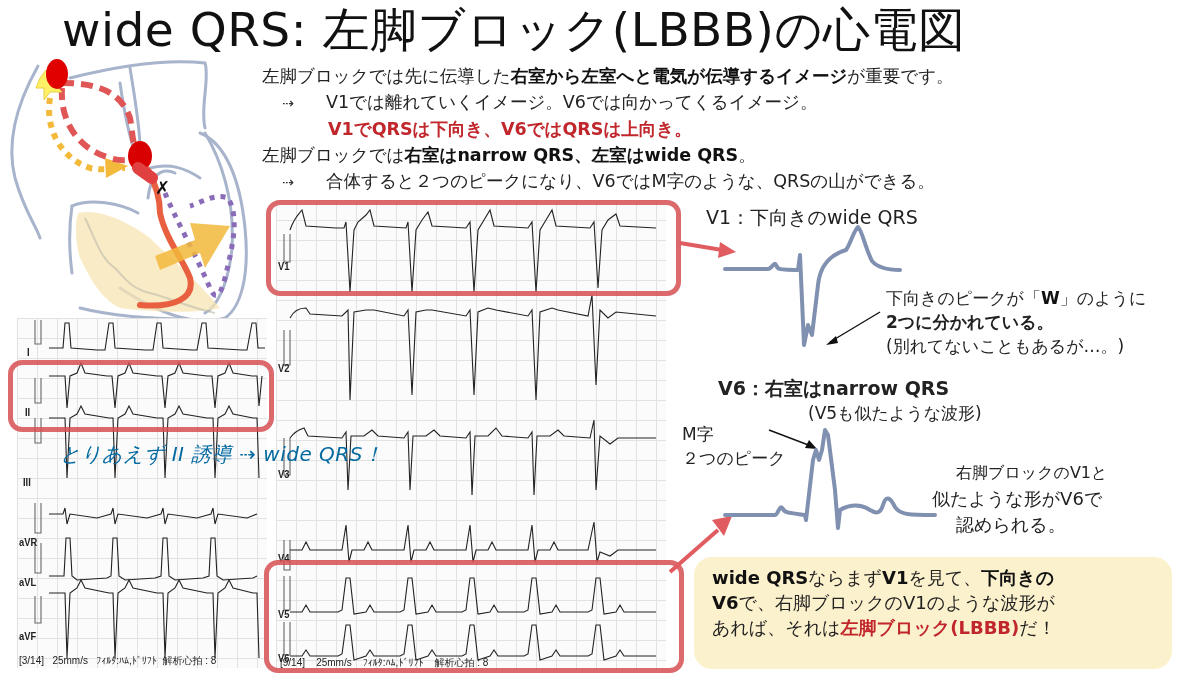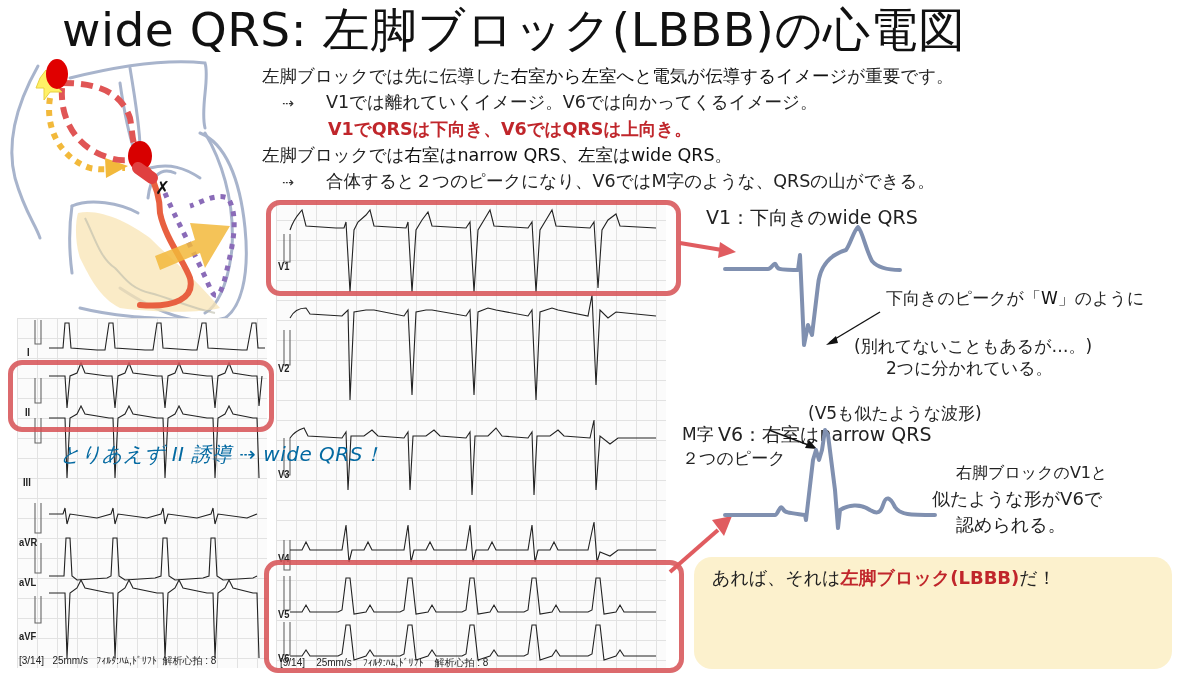--- a/index.html
+++ b/index.html
@@ -3,21 +3,21 @@
 <meta charset="utf-8">
 <style>
   html, body { margin:0; padding:0; }
   body { width:1200px; height:675px; position:relative; overflow:hidden; background:#ffffff;
          font-family: "DejaVu Sans", "Liberation Sans", sans-serif; color:#111; }
   .abs { position:absolute; }
   .title { left:14px; top:2px; font-size:47px; font-weight:300; letter-spacing:0.5px; white-space:nowrap; color:#111;
            font-family:"DejaVu Sans", sans-serif; line-height:56px;margin-left:48px; }
   .title span { font-weight:normal; }
   .line { position:absolute; white-space:nowrap; font-size:17.5px; line-height:26px; color:#222; }
-  .b { font-weight:normal; color:#111;margin-top:46px; }
+  .b { font-weight:bold; color:#111; }
   .red { color:#c0262b; font-weight:bold; }
   .arrow-glyph { display:inline-block; width:44px; color:#333; font-size:14px; }
   .ecg-panel { background:#fbfbfb; overflow:hidden; }
   .grid { background-image:
            linear-gradient(#e2e2e2 1px, transparent 1px),
            linear-gradient(90deg, #e2e2e2 1px, transparent 1px),
            radial-gradient(#d6d6d6 0.6px, transparent 0.7px);
          background-size:20px 20px, 20px 20px, 4px 4px; }
   .lead-label { position:absolute; font-size:11px; color:#222; font-family:"Liberation Sans", sans-serif; font-weight:bold; transform:scaleX(0.85); transform-origin:left; }
   .footer-ecg { position:absolute; font-size:10px; color:#222; white-space:nowrap; font-family:"Liberation Sans", sans-serif; }
@@ -174,34 +174,40 @@
   <path d="M5 44 L48 44 C52 44, 54 36, 56 40 C58 46, 62 44, 78 45 L80 30 L84 120 L88 100 L92 110 L98 60 C100 40, 110 30, 126 25 C130 20, 134 5, 138 2 C142 5, 146 25, 152 36 C158 43, 170 45, 180 45" fill="none" stroke="#8090b0" stroke-width="4" stroke-linejoin="round" stroke-linecap="round"></path>
 </svg>
 <svg class="abs" style="left:820px;top:308px" width="70" height="40">
   <line x1="60" y1="4" x2="10" y2="34" stroke="#111" stroke-width="1.4"></line>
   <polygon points="6,37 16,28 18,35" fill="#111"></polygon>
 </svg>
 <div class="note" style="left:886px;top:286px">
   <span>下向きのピークが「</span><span class="b">W</span><span>」のように</span>
 </div>
 <div class="note b" style="left:886px;top:310px">2つに分かれている。</div>
-<div class="note" style="left:854px;top:334px">(別れてないこともあるが…。)</div>
+<div class="note" style="left:886px;top:334px">(別れてないこともあるが…。)</div>
 
 <div class="note b" style="left:718px;top:376px;font-size:19px">V6：右室はnarrow QRS</div>
 <div class="note" style="left:808px;top:401px">(V5も似たような波形)</div>
 <div class="note" style="left:682px;top:422px">M字</div>
 <div class="note" style="left:682px;top:446px">２つのピーク</div>
 <svg class="abs" style="left:765px;top:426px" width="60" height="28">
   <line x1="4" y1="4" x2="46" y2="20" stroke="#111" stroke-width="1.4"></line>
   <polygon points="52,23 40,22 44,14" fill="#111"></polygon>
 </svg>
 <svg class="abs" style="left:720px;top:425px" width="240" height="110">
   <path d="M5 90 L55 90 C58 90, 60 78, 63 84 C65 88, 70 88, 85 90 L86 95 L93 35 L96 25 L99 35 L102 25 L105 5 L108 10 L115 65 L118 103 L120 85 C128 80, 140 78, 150 85 C155 88, 160 90, 163 80 C166 70, 170 72, 175 82 C180 90, 190 90, 215 90" fill="none" stroke="#8090b0" stroke-width="4" stroke-linejoin="round" stroke-linecap="round"></path>
 </svg>
 <div class="note" style="left:956px;top:460px;font-size:16px;line-height:26px">右脚ブロックのV1と</div>
 <div class="note" style="left:932px;top:486px;font-size:18px;line-height:26px">似たような形がV6で</div>
 <div class="note" style="left:956px;top:512px;font-size:18px;line-height:26px">認められる。</div>
 
 <div class="callout">
   <div>
+    <span class="b">wide QRS</span><span>ならまず</span><span class="b">V1</span><span>を見て、</span><span class="b">下向きの</span>
+  </div>
+  <div>
+    <span class="b">V6</span><span>で、右脚ブロックのV1のような波形が</span>
+  </div>
+  <div>
     <span>あれば、それは</span><span class="red">左脚ブロック(LBBB)</span><span>だ！</span>
   </div>
 </div>
 
 </body></html>

